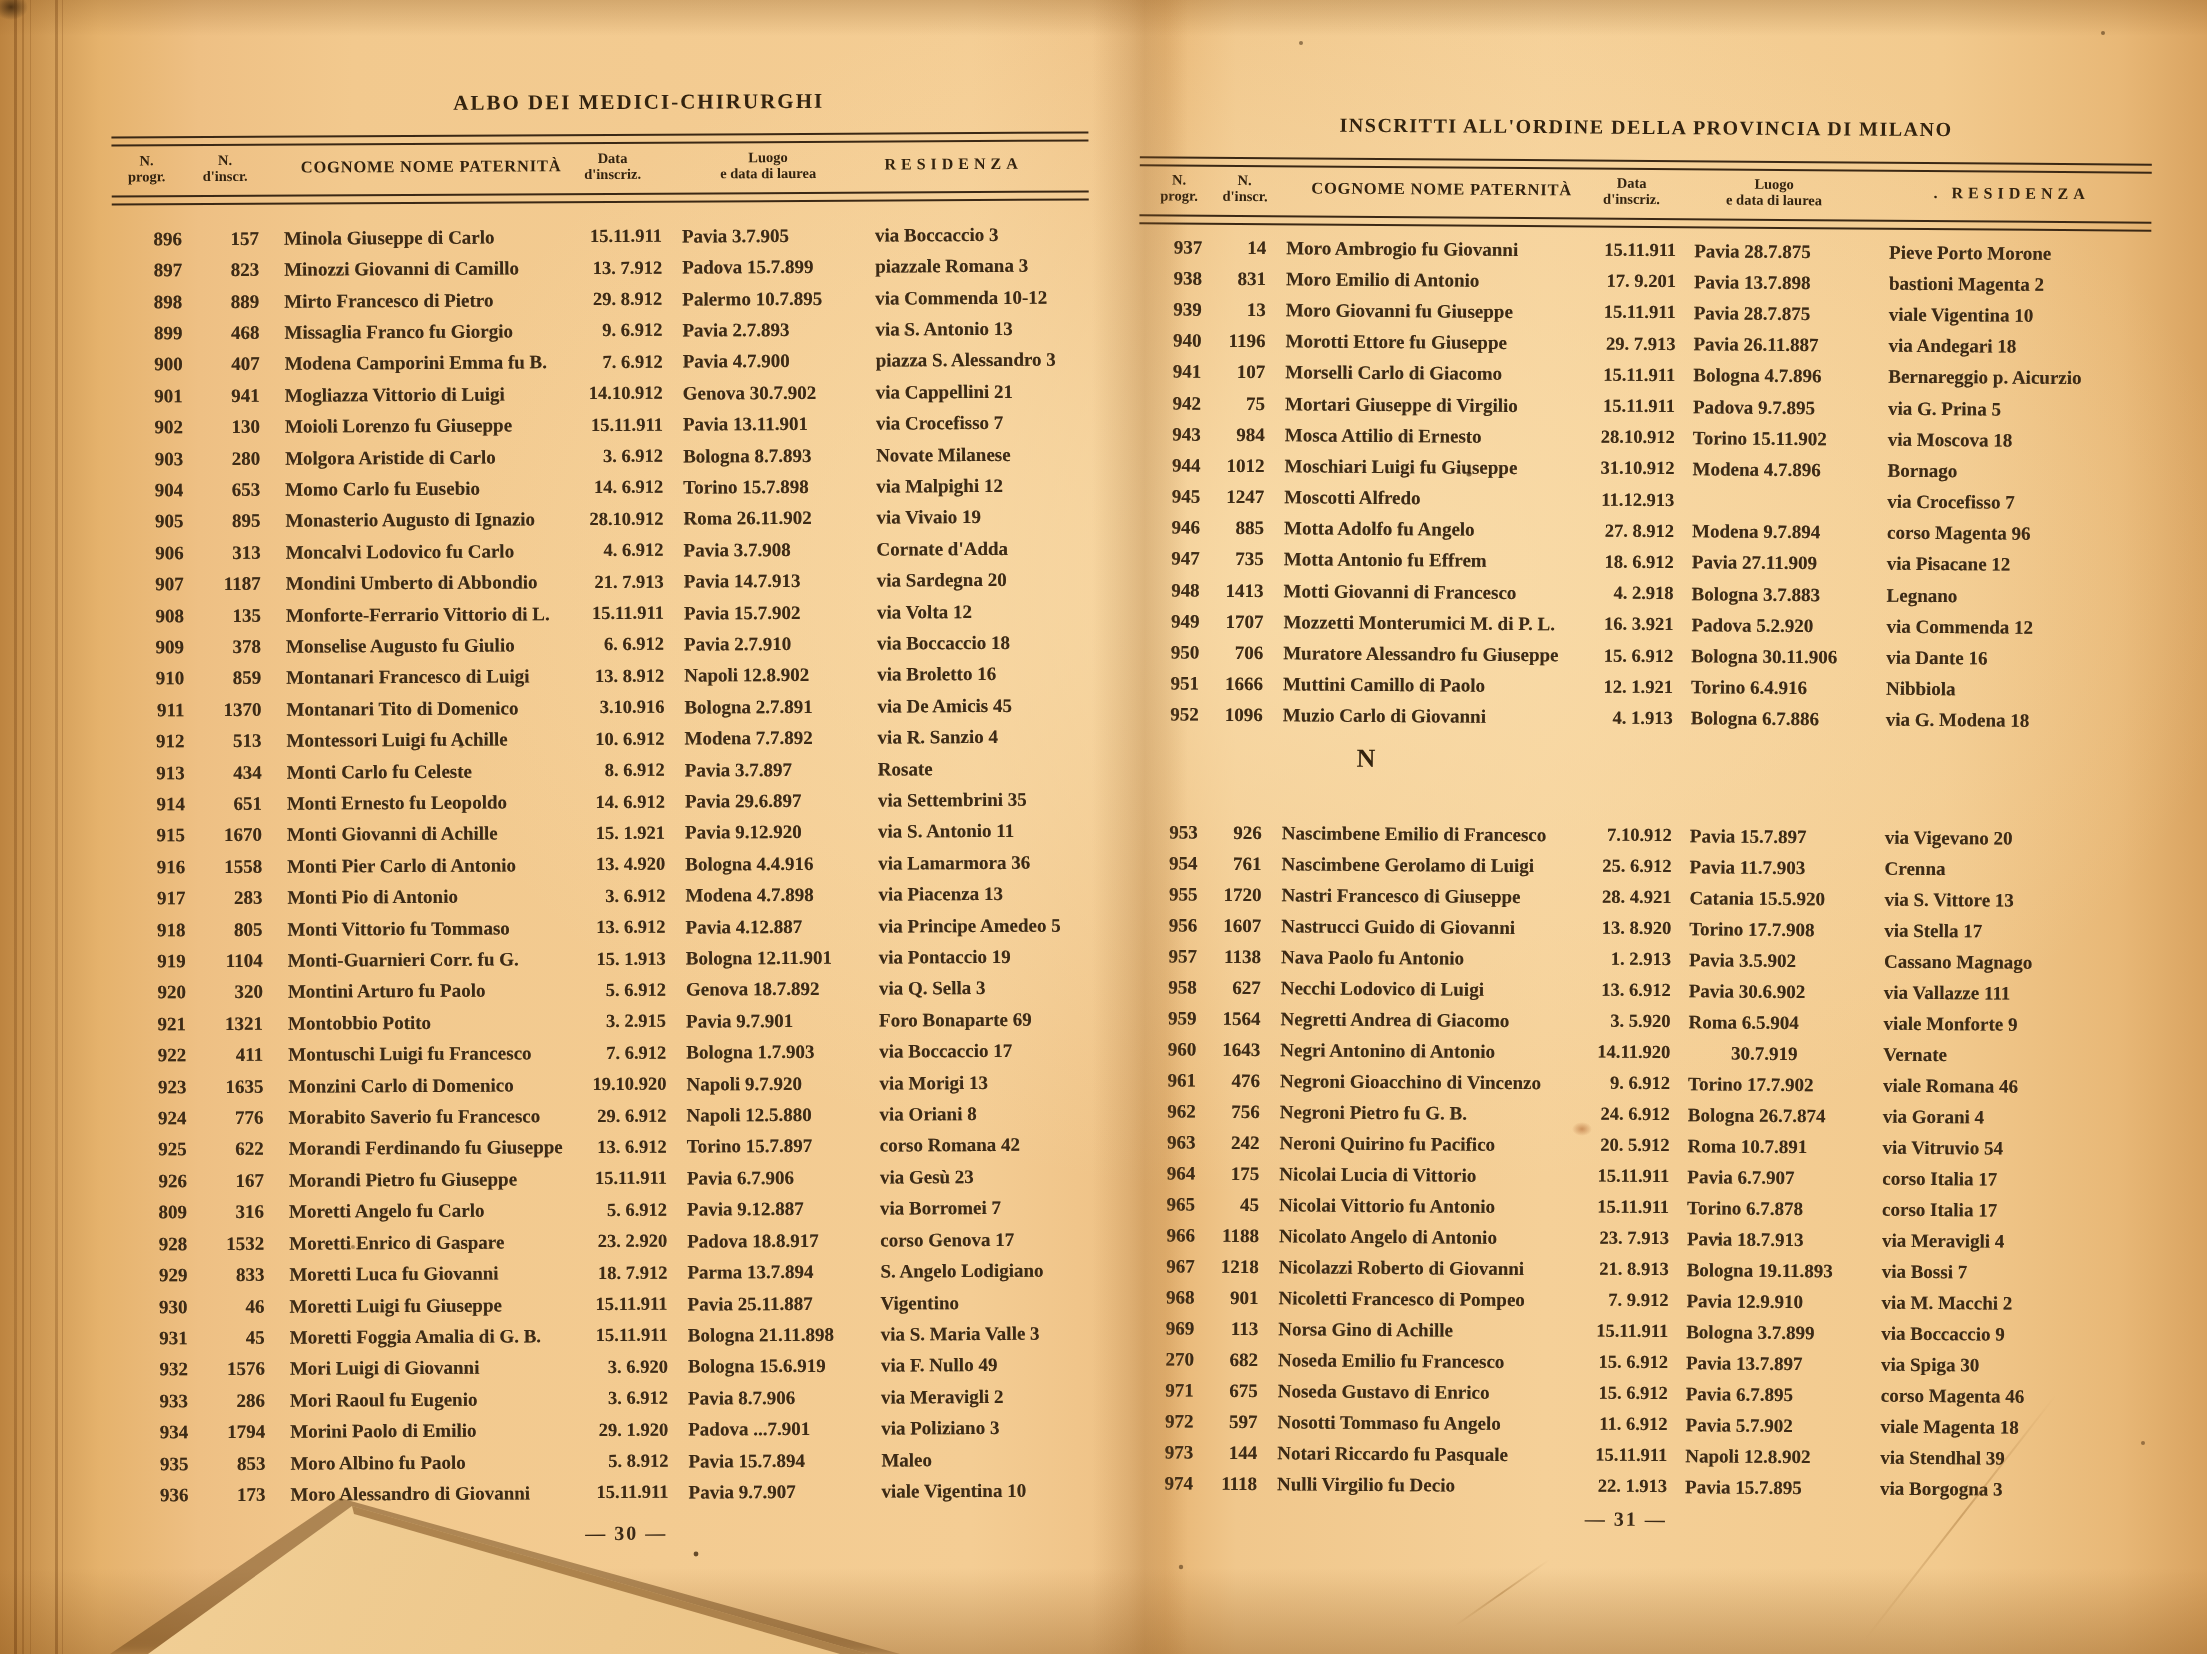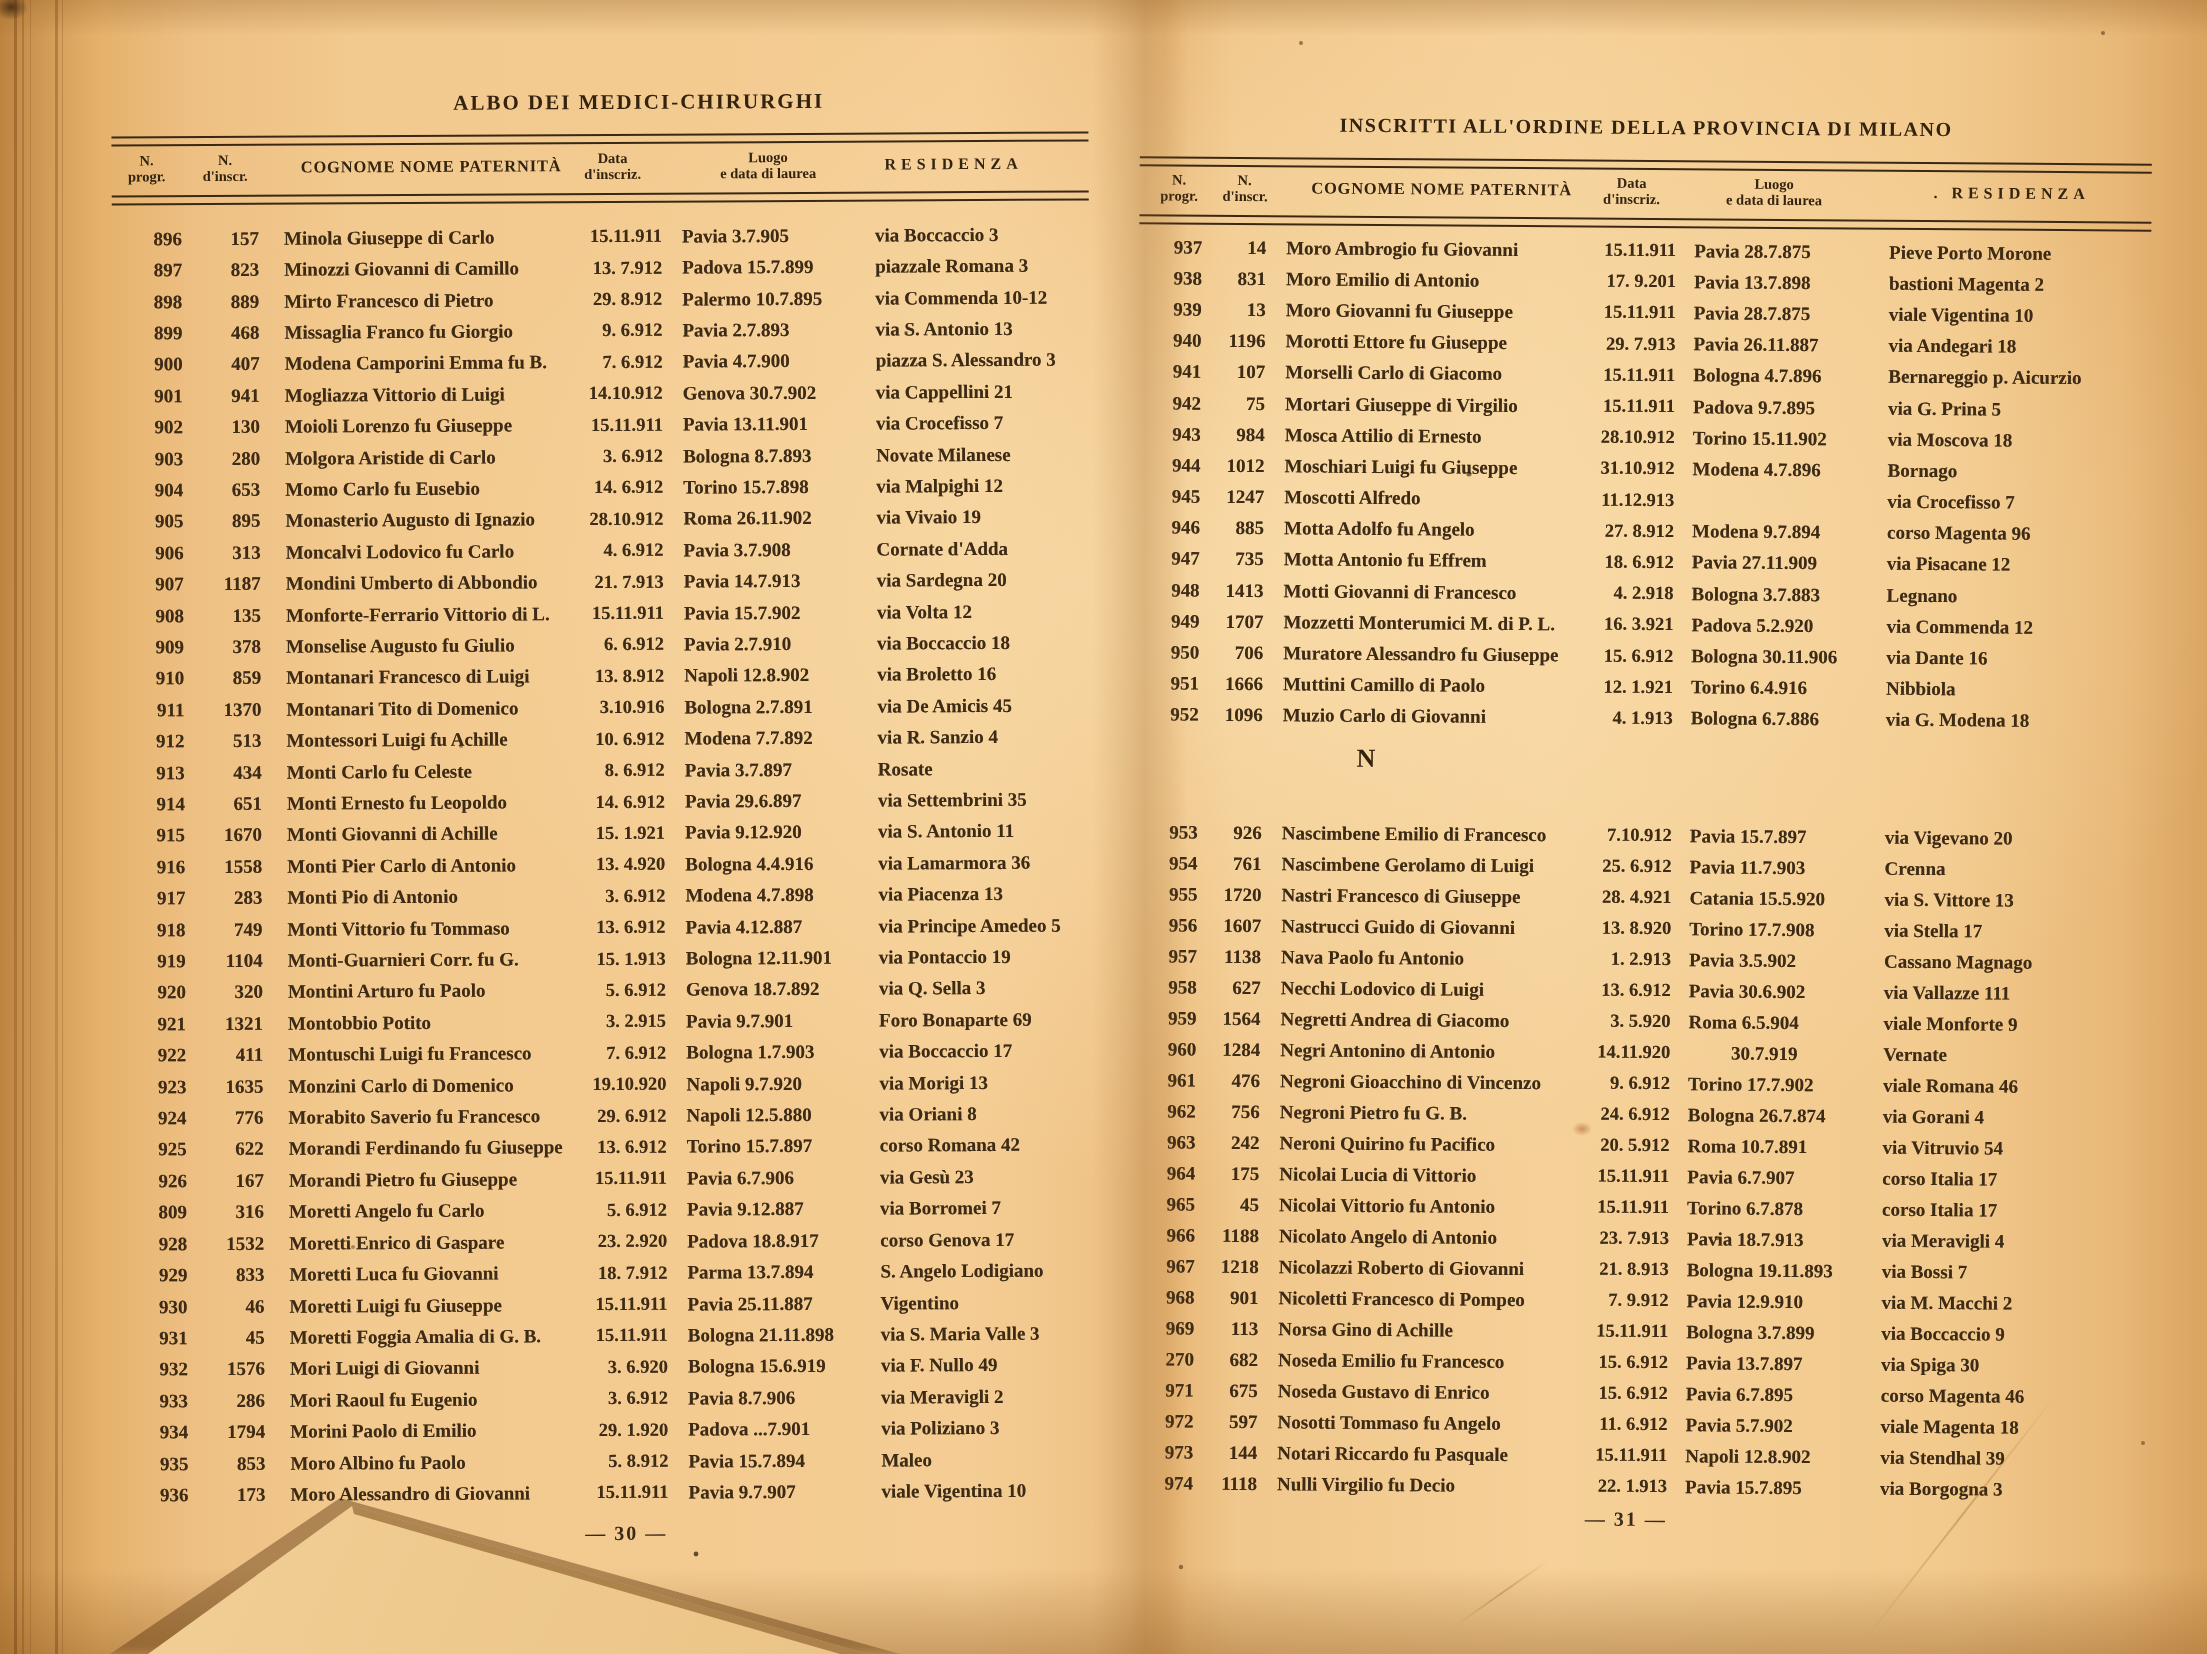--- a/index.html
+++ b/index.html
@@ -303,21 +303,21 @@
     <span class="cell c-progr">917</span>
     <span class="cell c-inscr">283</span>
     <span class="cell c-name">Monti Pio di Antonio</span>
     <span class="cell c-data">3. 6.912</span>
     <span class="cell c-laurea">Modena 4.7.898</span>
     <span class="cell c-res">via Piacenza 13</span>
   </div>
 
   <div class="row">
     <span class="cell c-progr">918</span>
-    <span class="cell c-inscr">749</span>
+    <span class="cell c-inscr">805</span>
     <span class="cell c-name">Monti Vittorio fu Tommaso</span>
     <span class="cell c-data">13. 6.912</span>
     <span class="cell c-laurea">Pavia 4.12.887</span>
     <span class="cell c-res">via Principe Amedeo 5</span>
   </div>
 
   <div class="row">
     <span class="cell c-progr">919</span>
     <span class="cell c-inscr">1104</span>
     <span class="cell c-name">Monti-Guarnieri Corr. fu G.</span>
@@ -711,21 +711,21 @@
     <span class="cell c-progr">959</span>
     <span class="cell c-inscr">1564</span>
     <span class="cell c-name">Negretti Andrea di Giacomo</span>
     <span class="cell c-data">3. 5.920</span>
     <span class="cell c-laurea">Roma 6.5.904</span>
     <span class="cell c-res">viale Monforte 9</span>
   </div>
 
   <div class="row">
     <span class="cell c-progr">960</span>
-    <span class="cell c-inscr">1284</span>
+    <span class="cell c-inscr">1643</span>
     <span class="cell c-name">Negri Antonino di Antonio</span>
     <span class="cell c-data">14.11.920</span>
     <span class="cell c-laurea">&nbsp;&nbsp;&nbsp;&nbsp;&nbsp;&nbsp;&nbsp;&nbsp;&nbsp;30.7.919</span>
     <span class="cell c-res">Vernate</span>
   </div>
 
   <div class="row">
     <span class="cell c-progr">961</span>
     <span class="cell c-inscr">476</span>
     <span class="cell c-name">Negroni Gioacchino di Vincenzo</span>

